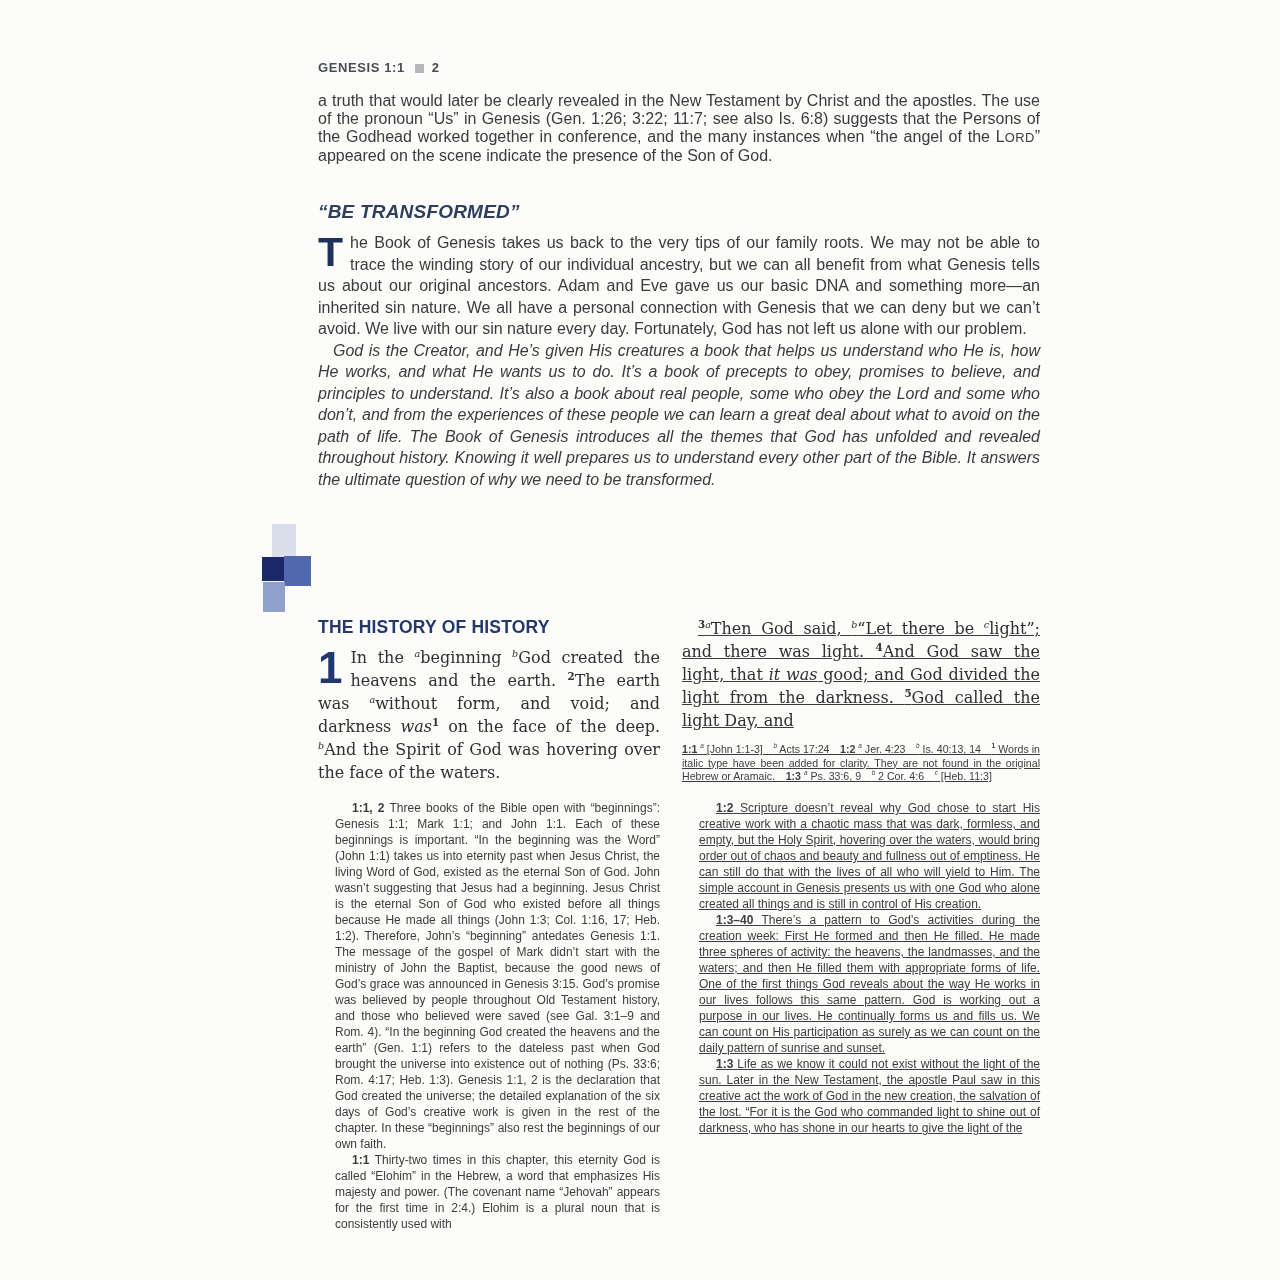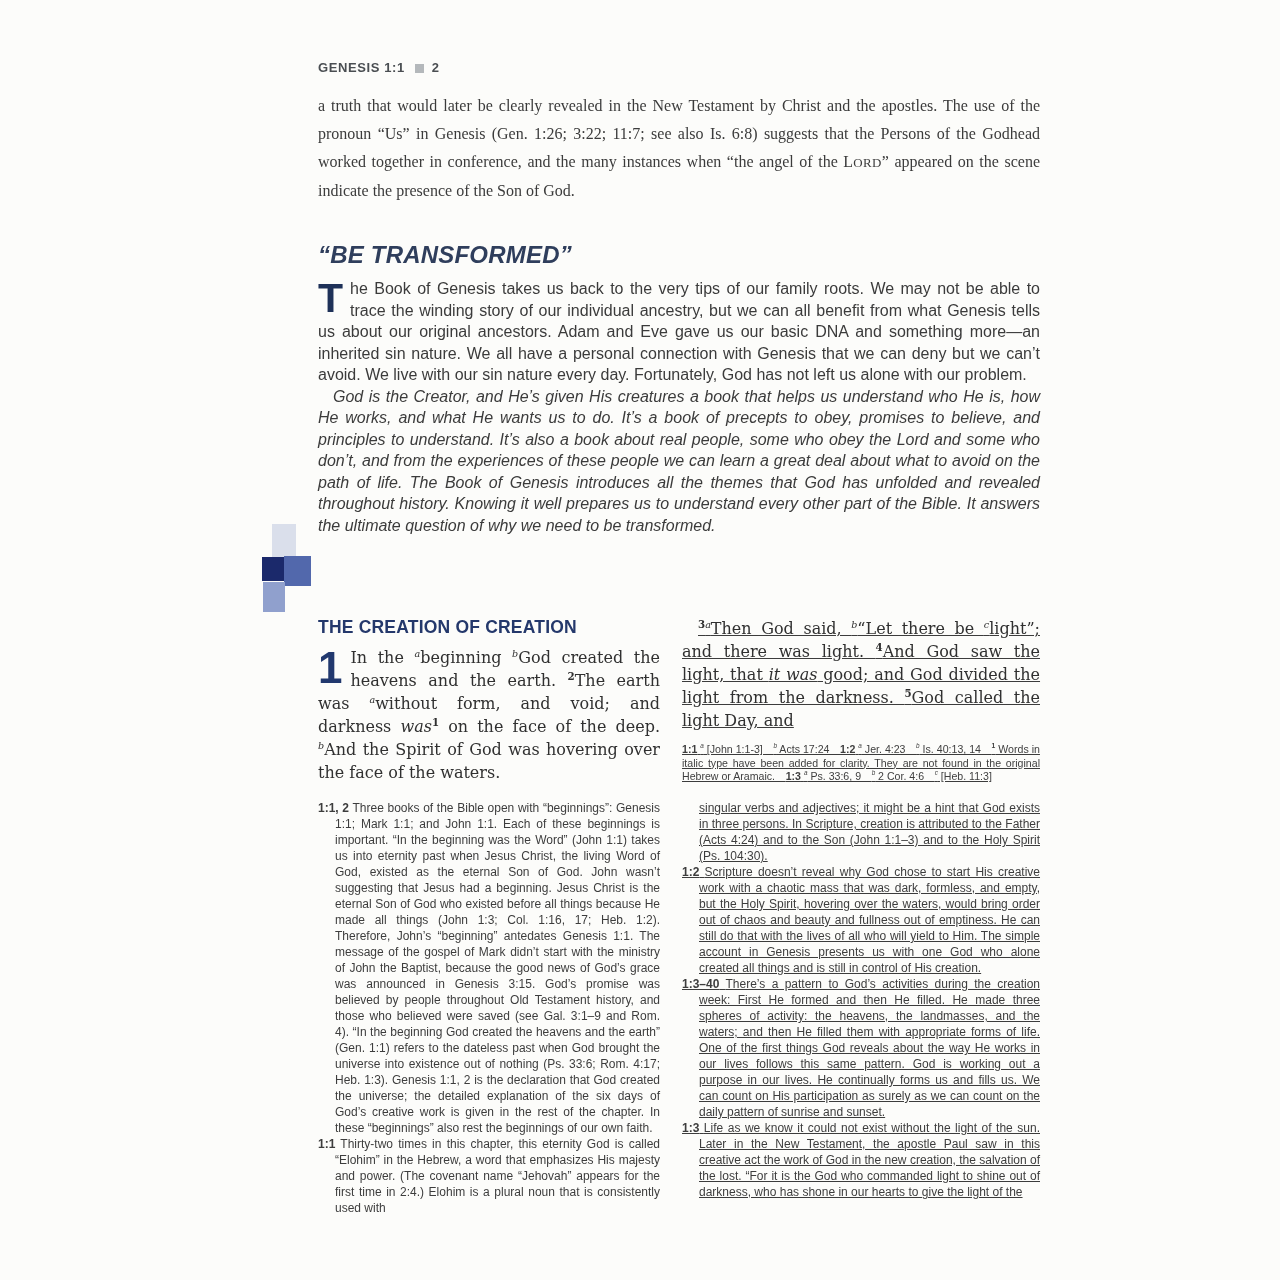--- a/index.html
+++ b/index.html
@@ -1,22 +1,22 @@
 <!DOCTYPE html>
 <html><head>
 <meta charset="utf-8">
 <style>
   html,body{margin:0;padding:0;}
   body{width:1280px;height:1280px;background:#fcfcfa;overflow:hidden;position:relative;
        font-family:"Liberation Sans",sans-serif;color:#3c3c3c;}
   .content{position:absolute;left:318px;top:60px;width:722px;}
   .page-header{font-size:13px;font-weight:bold;letter-spacing:.6px;color:#4a4e52;}
   .hdr-square{display:inline-block;width:9px;height:9px;background:#b4b8bb;margin:0 8px 1px 10px;vertical-align:middle;}
-  .intro{margin-top:17px;font-size:16px;line-height:28px;text-align:justify;color:#3b3b3b;font-family:Liberation Serif, serif;}
-  .essay-heading{margin-top:36px;font-style:italic;font-weight:bold;font-size:24px;color:#2f3e5c;letter-spacing:.2px;}
+  .intro{margin-top:17px;font-size:16px;line-height:18px;text-align:justify;color:#3b3b3b;}
+  .essay-heading{margin-top:36px;font-style:italic;font-weight:bold;font-size:19px;color:#2f3e5c;letter-spacing:.2px;}
   .essay-p{margin:9px 0 0 0;font-size:16px;line-height:21.5px;text-align:justify;color:#3b3b3b;}
   .essay-p.indent{text-indent:15px;margin-top:0;font-style:italic;}
   .dropcap-t{float:left;font-size:41px;line-height:36px;font-weight:bold;color:#1e3158;padding:2px 7px 0 0;}
   
   .sq{position:absolute;}
   .sq-pale{left:272px;top:524px;width:24px;height:38px;background:#dadfeb;}
   .sq-dark{left:262px;top:557px;width:22px;height:24px;background:#1b296b;}
   .sq-medium{left:284px;top:556px;width:27px;height:30px;background:#5268ac;}
   .sq-light{left:263px;top:582px;width:22px;height:30px;background:#90a0cd;}
   
@@ -28,21 +28,21 @@
   .bible{font-family:"DejaVu Serif",serif;font-size:16px;line-height:23px;color:#303030;text-align:justify;}
   .bible .dropcap-1{float:left;font-family:"Liberation Sans",sans-serif;font-weight:bold;
        font-size:44px;line-height:39px;color:#21386e;padding:2px 8px 0 0;}
   .verse-cont{text-indent:16px;}
   .xrefs{margin-top:11px;font-size:10.6px;line-height:13.5px;color:#3e3e3e;text-align:justify;}
   .xrefs strong{font-weight:bold;}
   .notes{margin-top:16px;}
   .note{font-size:12px;line-height:16px;text-align:justify;color:#3d3d3d;
         padding-left:17px;text-indent:-17px;margin:0;}
   .note.cont{text-indent:0;}
-  .note .ref{font-weight:bold;}
+  .note .ref{font-weight:bold;margin-left:34px;}
   sup{line-height:0;}
   sup.vn{font-size:64%;font-weight:bold;vertical-align:super;}
   sup.xr{font-size:60%;font-style:italic;vertical-align:super;}
   .sc{font-size:81%;letter-spacing:.4px;}
 </style>
 </head>
 <body>
 
 <div class="sq sq-pale"></div>
 <div class="sq sq-dark"></div>
@@ -60,38 +60,37 @@
   <div class="essay-heading">“BE TRANSFORMED”</div>
 
   <p class="essay-p"><span class="dropcap-t">T</span><span>he Book of Genesis takes us back to the very tips of our family roots. We may not be able to trace the winding story of our individual ancestry, but we can all benefit from what Genesis tells us about our original ancestors. Adam and Eve gave us our basic DNA and something more—an inherited sin nature. We all have a personal connection with Genesis that we can deny but we can’t avoid. We live with our sin nature every day. Fortunately, God has not left us alone with our problem.</span></p>
 
   <p class="essay-p indent">God is the Creator, and He’s given His creatures a book that helps us understand who He is, how He works, and what He wants us to do. It’s a book of precepts to obey, promises to believe, and principles to understand. It’s also a book about real people, some who obey the Lord and some who don’t, and from the experiences of these people we can learn a great deal about what to avoid on the path of life. The Book of Genesis introduces all the themes that God has unfolded and revealed throughout history. Knowing it well prepares us to understand every other part of the Bible. It answers the ultimate question of why we need to be transformed.</p>
 
   <div class="lower">
 
     <div class="cols">
       <div class="col-l">
-        <div class="creation-heading">THE CREATION OF CREATION</div>
+        <div class="creation-heading">THE HISTORY OF HISTORY</div>
         <div class="bible"><span class="dropcap-1">1</span><span>In the <sup class="xr">a</sup>beginning <sup class="xr">b</sup>God created the heavens and the earth. <sup class="vn">2</sup>The earth was <sup class="xr">a</sup>without form, and void; and darkness <em>was</em><sup class="vn">1</sup> on the face of the deep. <sup class="xr">b</sup>And the Spirit of God was hovering over the face of the waters.</span></div>
       </div>
       <div class="col-r">
         <div class="bible verse-cont"><sup class="vn">3</sup><sup class="xr">a</sup>Then God said, <sup class="xr">b</sup>“Let there be <sup class="xr">c</sup>light”; and there was light. <sup class="vn">4</sup>And God saw the light, that <em>it was</em> good; and God divided the light from the darkness. <sup class="vn">5</sup>God called the light Day, and</div>
         <div class="xrefs"><strong>1:1</strong> <sup class="xr">a</sup> [John 1:1-3] <sup class="xr">b</sup> Acts 17:24 <strong>1:2</strong> <sup class="xr">a</sup> Jer. 4:23 <sup class="xr">b</sup> Is. 40:13, 14 <sup class="vn">1</sup> Words in italic type have been added for clarity. They are not found in the original Hebrew or Aramaic. <strong>1:3</strong> <sup class="xr">a</sup> Ps. 33:6, 9 <sup class="xr">b</sup> 2 Cor. 4:6 <sup class="xr">c</sup> [Heb. 11:3]</div>
       </div>
     </div>
 
     <div class="cols notes">
       <div class="col-l">
         <p class="note"><span class="ref">1:1, 2</span>
           <span>Three books of the Bible open with “beginnings”: Genesis 1:1; Mark 1:1; and John 1:1. Each of these beginnings is important. “In the beginning was the Word” (John 1:1) takes us into eternity past when Jesus Christ, the living Word of God, existed as the eternal Son of God. John wasn’t suggesting that Jesus had a beginning. Jesus Christ is the eternal Son of God who existed before all things because He made all things (John 1:3; Col. 1:16, 17; Heb. 1:2). Therefore, John’s “beginning” antedates Genesis 1:1. The message of the gospel of Mark didn’t start with the ministry of John the Baptist, because the good news of God’s grace was announced in Genesis 3:15. God’s promise was believed by people throughout Old Testament history, and those who believed were saved (see Gal. 3:1–9 and Rom. 4). “In the beginning God created the heavens and the earth” (Gen. 1:1) refers to the dateless past when God brought the universe into existence out of nothing (Ps. 33:6; Rom. 4:17; Heb. 1:3). Genesis 1:1, 2 is the declaration that God created the universe; the detailed explanation of the six days of God’s creative work is given in the rest of the chapter. In these “beginnings” also rest the beginnings of our own faith.</span></p>
         <p class="note"><span class="ref">1:1</span>
           <span>Thirty-two times in this chapter, this eternity God is called “Elohim” in the Hebrew, a word that emphasizes His majesty and power. (The covenant name “Jehovah” appears for the first time in 2:4.) Elohim is a plural noun that is consistently used with</span></p>
       </div>
       <div class="col-r">
-        <p class="note cont"><span>singular verbs and adjectives; it might be a hint that God exists in three persons. In Scripture, creation is attributed to the Father (Acts 4:24) and to the Son (John 1:1–3) and to the Holy Spirit (Ps. 104:30).</span></p>
         <p class="note"><span class="ref">1:2</span>
           <span>Scripture doesn’t reveal why God chose to start His creative work with a chaotic mass that was dark, formless, and empty, but the Holy Spirit, hovering over the waters, would bring order out of chaos and beauty and fullness out of emptiness. He can still do that with the lives of all who will yield to Him. The simple account in Genesis presents us with one God who alone created all things and is still in control of His creation.</span></p>
         <p class="note"><span class="ref">1:3–40</span>
           <span>There’s a pattern to God’s activities during the creation week: First He formed and then He filled. He made three spheres of activity: the heavens, the landmasses, and the waters; and then He filled them with appropriate forms of life. One of the first things God reveals about the way He works in our lives follows this same pattern. God is working out a purpose in our lives. He continually forms us and fills us. We can count on His participation as surely as we can count on the daily pattern of sunrise and sunset.</span></p>
         <p class="note"><span class="ref">1:3</span>
           <span>Life as we know it could not exist without the light of the sun. Later in the New Testament, the apostle Paul saw in this creative act the work of God in the new creation, the salvation of the lost. “For it is the God who commanded light to shine out of darkness, who has shone in our hearts to give the light of the</span></p>
       </div>
     </div>
 
   </div>

